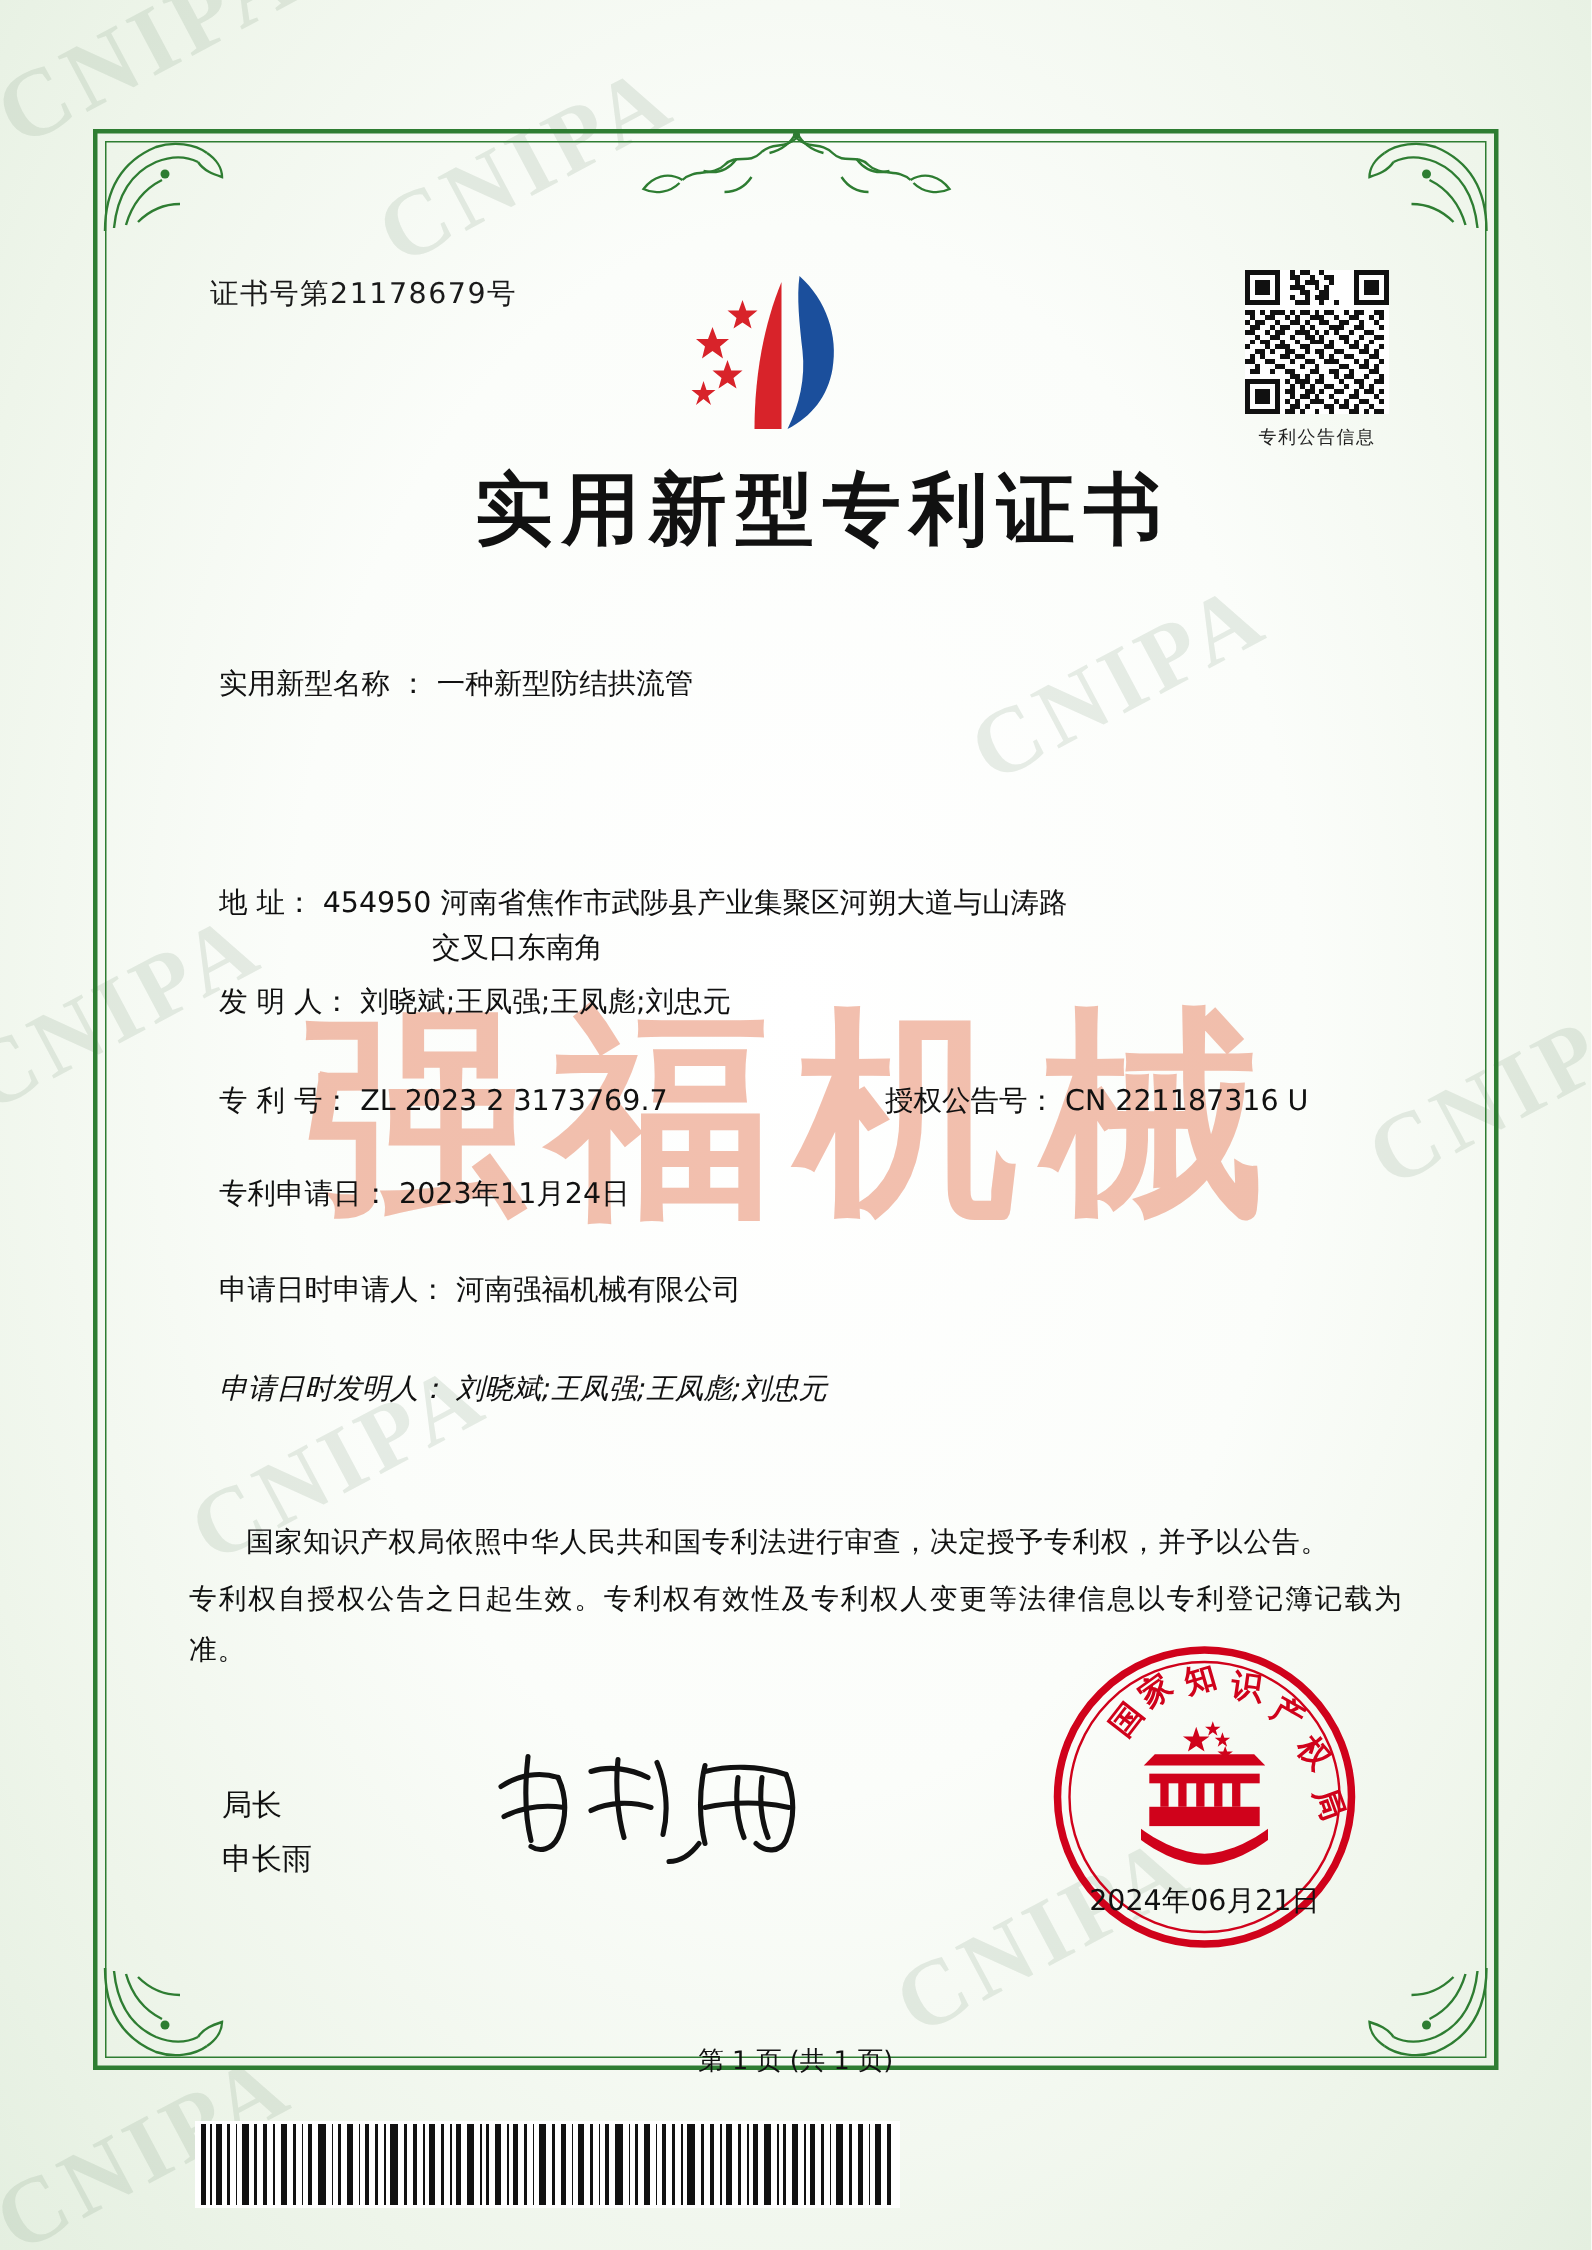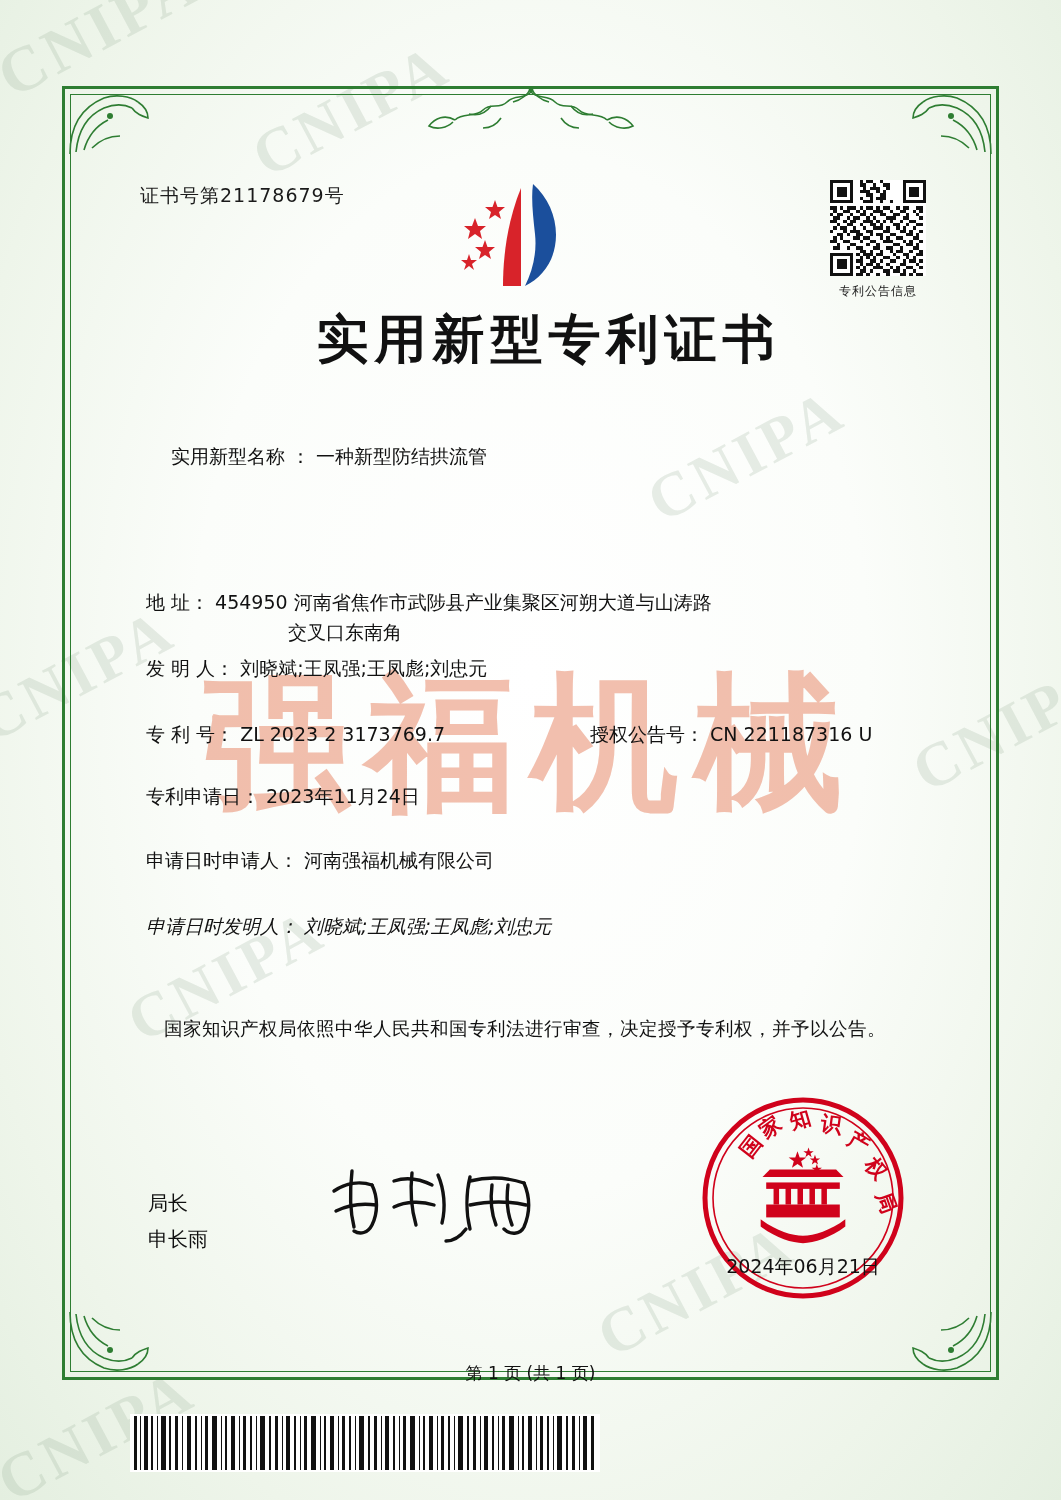--- a/index.html
+++ b/index.html
@@ -78,21 +78,21 @@
     position:absolute;left:0;right:0;top:305px;text-align:center;
     font-size:52px;font-weight:700;color:#111;letter-spacing:6px;
     font-family:"DejaVu Sans","Liberation Sans",sans-serif;
     padding-left:36px;
   }
 
   .field{position:absolute;font-size:19px;color:#111;line-height:30px;}
   .flabel{display:inline-block;color:#111;}
   .fval{color:#111;}
 
-  .f-name{left:146px;top:441px;margin-left:25px;}
+  .f-name{left:146px;top:441px;}
   .f-owner{left:146px;top:527px;}
   .f-addr{left:146px;top:587px;width:760px;}
   .f-addr .cont{display:block;margin-left:142px;}
   .f-inventor{left:146px;top:653px;}
 
   .f-patno{left:146px;top:719px;}
   .f-pubno{left:590px;top:719px;}
   .f-appdate{left:146px;top:781px;}
   .f-pubdate{left:590px;top:781px;}
 
@@ -466,20 +466,21 @@
       <span class="flabel">申请日时申请人：</span>
       <span class="fval">河南强福机械有限公司</span>
     </div>
 
     <div class="field f-appinventor">
       <span class="flabel">申请日时发明人：</span>
       <span class="fval">刘晓斌;王凤强;王凤彪;刘忠元</span>
     </div>
 
     <div class="para p1">国家知识产权局依照中华人民共和国专利法进行审查，决定授予专利权，并予以公告。</div>
+    <div class="para p2">专利权自授权公告之日起生效。专利权有效性及专利权人变更等法律信息以专利登记簿记载为准。</div>
 
     <div class="sign-label">
       <div>局长</div>
       <div>申长雨</div>
     </div>
 
     <div class="signature">
       <svg viewBox="0 0 250 90" fill="none" stroke="#111" stroke-width="3.4" stroke-linecap="round" stroke-linejoin="round">
         <path d="M14 36 C26 28 40 26 52 30"></path>
         <path d="M32 16 C30 34 30 56 34 72"></path>

